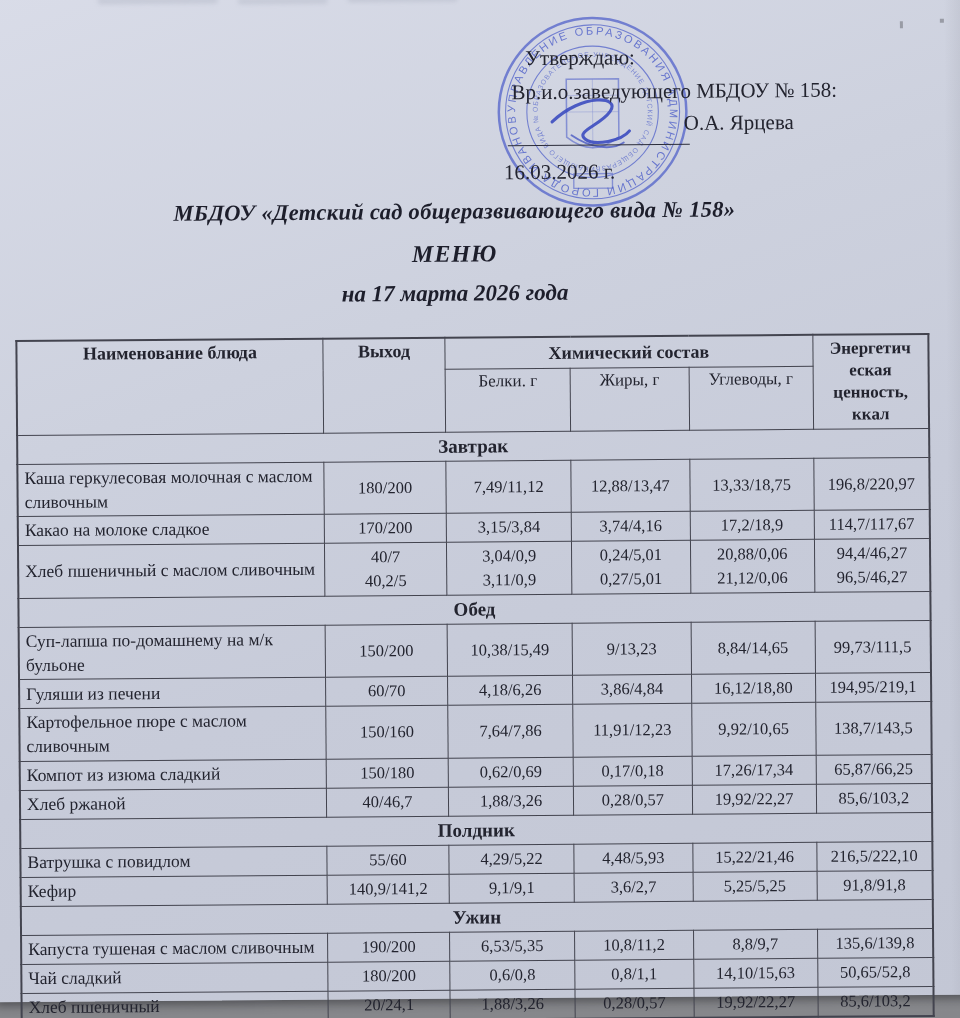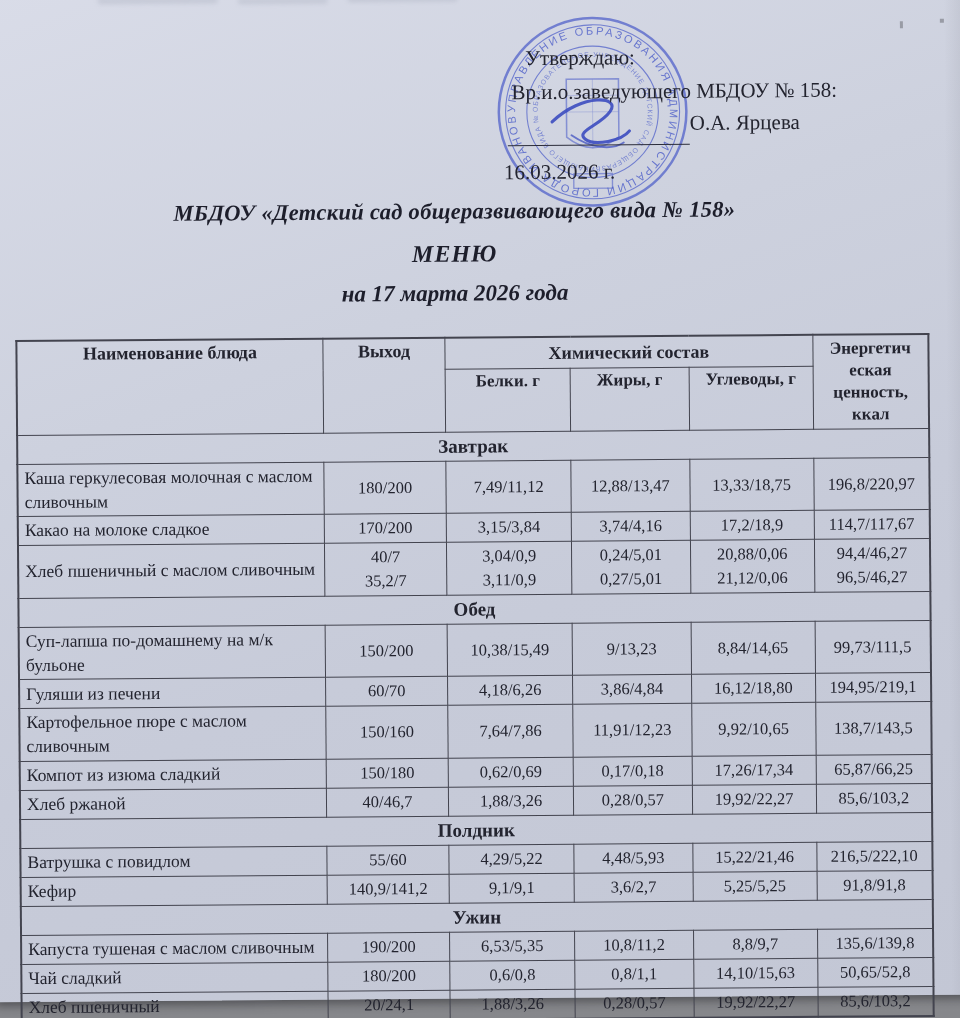--- a/index.html
+++ b/index.html
@@ -23,21 +23,21 @@
   .smudge.s3{left:360px;top:6px;width:110px;height:7px;}
   .dust{position:absolute;background:#6c6d75;opacity:.55;}
   .dust.d1{left:912px;top:36px;width:3px;height:7px;}
   .dust.d2{left:952px;top:34px;width:4px;height:4px;}
   .right-shade{position:absolute;right:0;top:0;width:26px;height:100%;
     background:linear-gradient(90deg,rgba(0,0,0,0),rgba(60,60,70,.12));}
   
   .approval{position:absolute;left:515px;top:50px;width:420px;color:#23242f;font-size:21px;line-height:1.0;}
   .appr-line1{position:absolute;left:22px;top:10px;}
   .appr-line2{position:absolute;left:8px;top:44px;white-space:nowrap;}
-  .appr-name{position:absolute;left:186px;top:76px;text-align:right;}
+  .appr-name{position:absolute;left:180px;top:76px;text-align:right;}
   .sign-line{position:absolute;left:4px;top:107px;width:182px;border-bottom:1.6px solid #2b2c3a;}
   .appr-date{position:absolute;left:0px;top:124px;}
   
   .stamp{position:absolute;left:468px;top:16px;width:272px;height:232px;pointer-events:none;}
   
   .title-block{position:absolute;left:0;top:210px;width:930px;text-align:center;color:#1d1e2b;}
   .title-org{font-size:22.5px;font-weight:bold;font-style:italic;letter-spacing:.3px;}
   .title-menu{font-size:24px;font-weight:bold;font-style:italic;margin-top:16px;letter-spacing:1px;}
   .title-date{font-size:23px;font-weight:bold;font-style:italic;margin-top:13px;}
   
@@ -50,21 +50,21 @@
   table.menu{border:2px solid #43444f;}
   col.c-dish{width:33.6%;}
   col.c-out{width:13.4%;}
   col.c-prot{width:13.7%;}
   col.c-fat{width:13.0%;}
   col.c-carb{width:13.6%;}
   col.c-en{width:12.7%;}
   th.h-main{font-size:18px;font-weight:bold;text-align:center;vertical-align:top;padding-top:8px;}
   th.h-dish{vertical-align:top;padding-top:10px;}
   th.h-chem{height:26px;vertical-align:middle;padding-top:2px;}
-  th.h-sub{font-size:17px;font-weight:bold;text-align:center;vertical-align:top;height:58px;padding-top:8px;}
+  th.h-sub{font-size:17px;font-weight:normal;text-align:center;vertical-align:top;height:58px;padding-top:8px;}
   th.h-energy{font-size:17px;white-space:pre-line;line-height:1.3;padding-top:6px;margin-top:38px;}
   td.section-cell{font-size:19px;font-weight:bold;text-align:center;height:24px;}
   td.dish-cell{font-size:17.5px;text-align:left;vertical-align:middle;line-height:1.35;height:24px;}
   td.num-cell{font-size:16.5px;text-align:center;vertical-align:middle;white-space:pre-line;line-height:1.45;}
 </style>
 </head>
 <body>
 
 <div class="paper">
   <div class="paper-inner">
@@ -157,21 +157,21 @@
             <td class="dish-cell">Какао на молоке сладкое</td>
             <td class="num-cell">170/200</td>
             <td class="num-cell">3,15/3,84</td>
             <td class="num-cell">3,74/4,16</td>
             <td class="num-cell">17,2/18,9</td>
             <td class="num-cell">114,7/117,67</td>
           </tr>
           <tr>
             <td class="dish-cell">Хлеб пшеничный с маслом сливочным</td>
             <td class="num-cell">40/7
-35,2/7</td>
+40,2/5</td>
             <td class="num-cell">3,04/0,9
 3,11/0,9</td>
             <td class="num-cell">0,24/5,01
 0,27/5,01</td>
             <td class="num-cell">20,88/0,06
 21,12/0,06</td>
             <td class="num-cell">94,4/46,27
 96,5/46,27</td>
           </tr>
           <tr>

